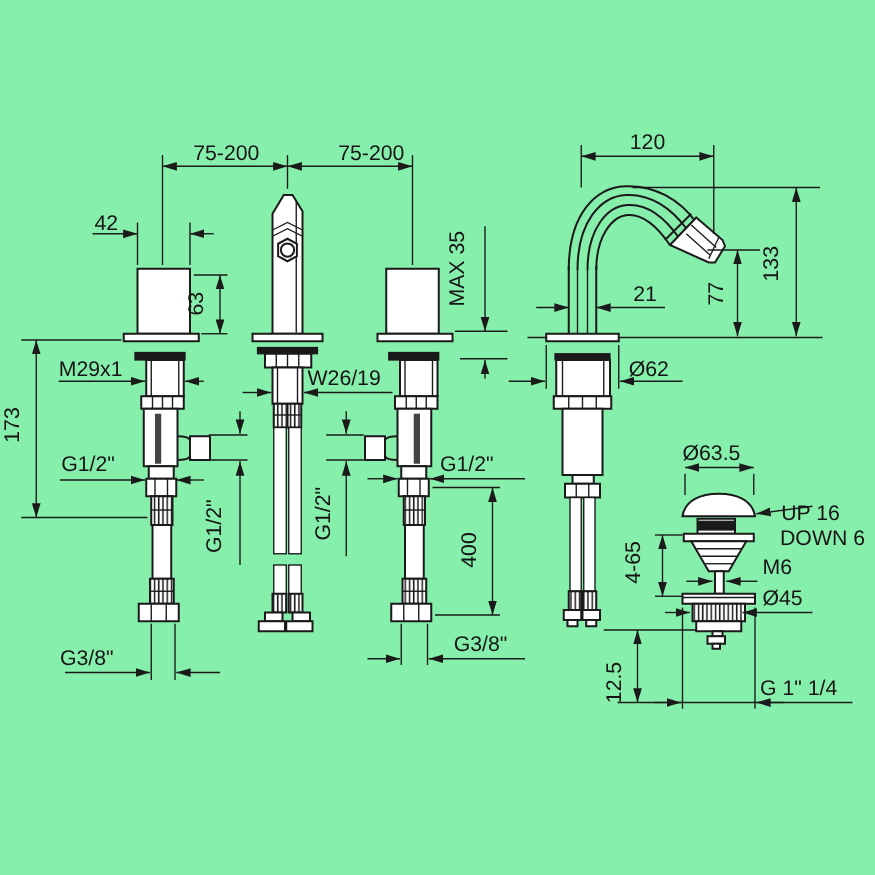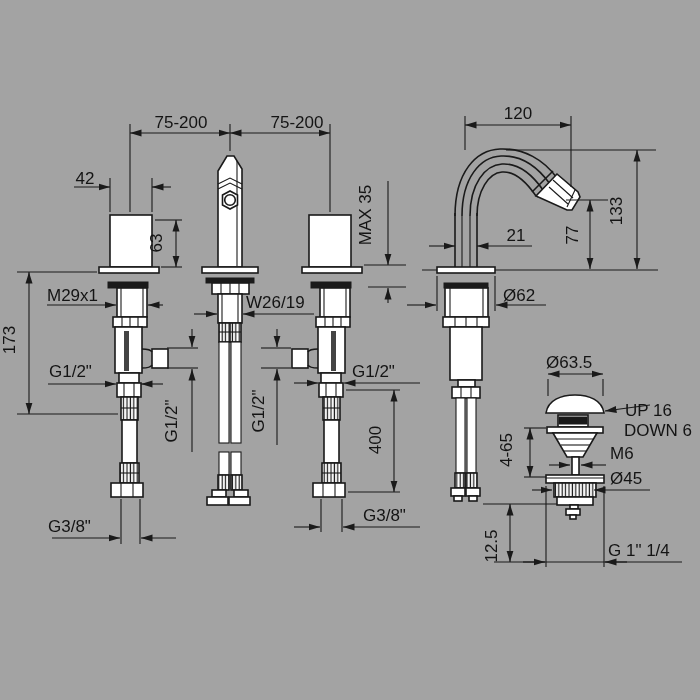--- a/index.html
+++ b/index.html
@@ -1,16 +1,16 @@
 <!DOCTYPE html>
 <html><head>
 <meta charset="utf-8">
 <style>
   html,body{margin:0;padding:0;background:#fff;width:700px;height:700px;overflow:hidden;}
-  .stage{width:700px;height:700px;background:#a3a3a3;}
+  .stage{width:700px;height:700px;background:#86efac;}
   svg{display:block;}
   .part{fill:#fff;stroke:#1a1a1a;stroke-width:1.6;}
   .part .thin{stroke-width:1.1;}
   .part .dark{fill:#1a1a1a;stroke:#1a1a1a;stroke-width:1;}
   .part .brand{fill:#444;stroke:none;}
   .part .open{fill:none;}
   .dims line,.dims path{stroke:#1a1a1a;stroke-width:1.1;fill:none;}
   .lbl{font-family:"Liberation Sans",sans-serif;font-size:17px;fill:#141414;stroke:none;}
 </style>
 </head>

